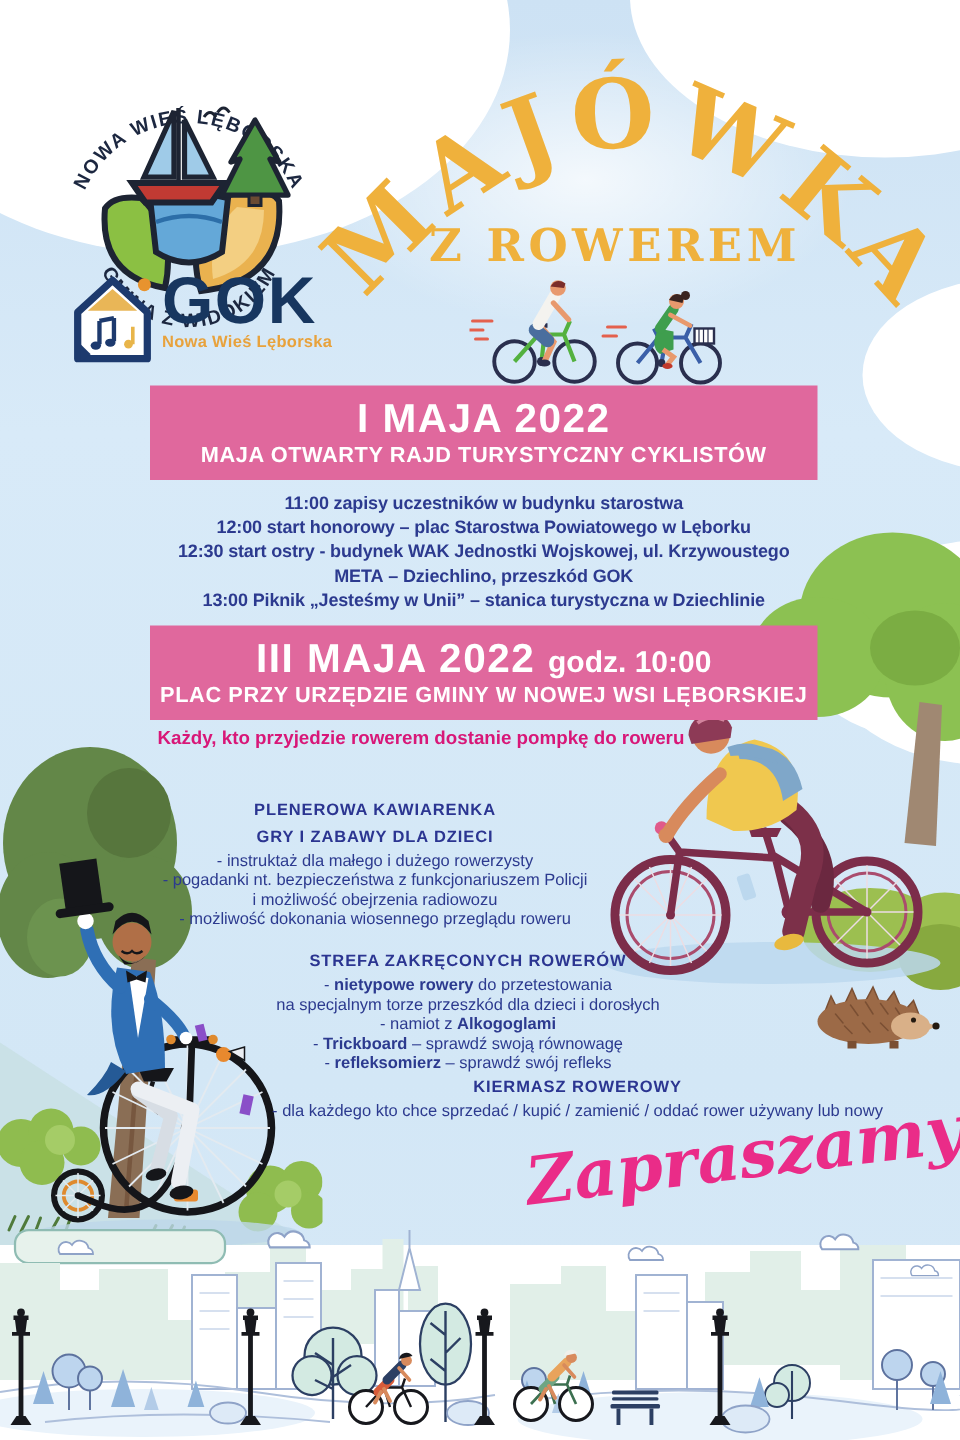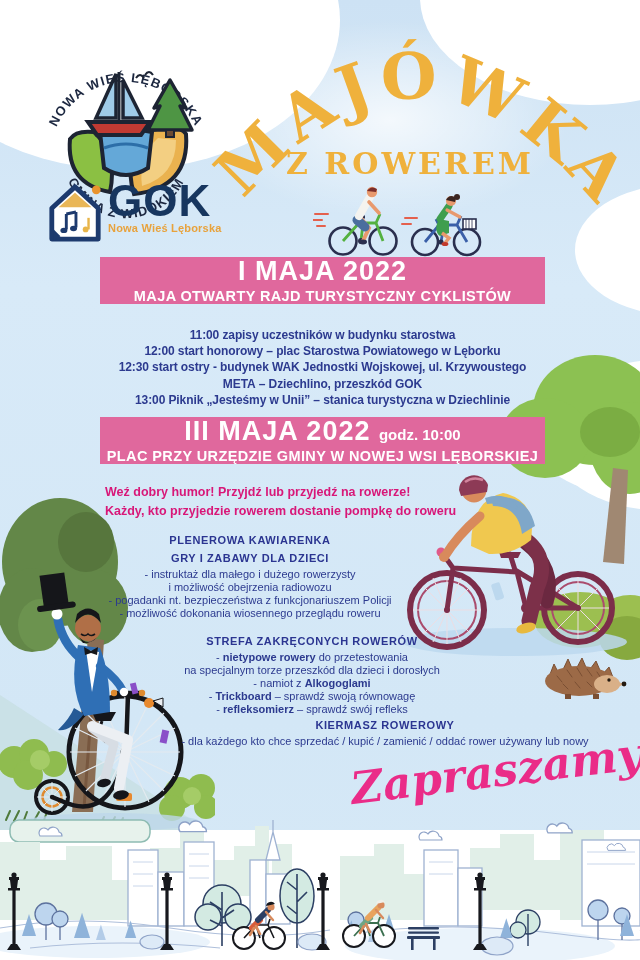--- a/index.html
+++ b/index.html
@@ -22,26 +22,26 @@
   .gok{position:absolute;left:46px;top:181px;z-index:3;display:flex;align-items:flex-start;gap:4px;}
   .gok-text{display:flex;flex-direction:column;}
   .gok-acr{font-size:44px;font-weight:900;color:#17365f;line-height:.92;letter-spacing:1px;}
   .gok-sub{font-size:11px;font-weight:bold;color:#e8a23c;margin-top:1px;letter-spacing:.2px;}
   
   .title-svg{position:absolute;left:205px;top:26px;z-index:3;}
   .maj-arc{font-family:"DejaVu Serif",serif;font-weight:bold;font-size:64px;fill:#efb13c;letter-spacing:7px;}
   .maj-sub{font-family:"DejaVu Serif",serif;font-weight:bold;font-size:30px;fill:#efb13c;letter-spacing:3px;}
   .hdr-cyc{position:absolute;left:313px;top:184px;z-index:3;}
   
-  .banner{position:absolute;left:100px;width:445px;height:47px;background:#e0689d;color:#fff;
+  .banner{position:absolute;left:100px;width:445px;height:63px;background:#e0689d;color:#fff;
     text-align:center;z-index:4;display:flex;flex-direction:column;justify-content:center;}
   .banner1{top:257px;}
   .banner2{top:417px;}
   .ban-l1{font-size:27px;font-weight:bold;letter-spacing:1px;line-height:1.05;}
-  .ban-suffix{font-size:15px;font-weight:bold;letter-spacing:0;}
+  .ban-suffix{font-size:20px;font-weight:bold;letter-spacing:0;}
   .ban-l2{font-size:14.5px;font-weight:bold;letter-spacing:.4px;margin-top:3px;}
   
   .schedule{position:absolute;left:95px;top:327px;width:455px;text-align:center;z-index:4;
     color:#2c3a8f;font-size:12px;font-weight:600;line-height:16.2px;letter-spacing:-.1px;}
   .schedule .b{font-weight:800;}
   
   .intro{position:absolute;left:105px;top:483px;z-index:4;color:#d81778;font-size:12.5px;font-weight:800;line-height:19px;}
   
   .sec{position:absolute;text-align:center;color:#2c3a8f;z-index:4;font-size:11px;font-weight:500;line-height:13px;}
   .sec .h{font-weight:700;font-size:11px;letter-spacing:.6px;color:#2b3591;}
@@ -196,34 +196,33 @@
 
   <div class="banner banner2">
     <div class="ban-l1">
       <span>III MAJA 2022</span>
       <span class="ban-suffix">godz. 10:00</span>
     </div>
     <div class="ban-l2">PLAC PRZY URZĘDZIE GMINY W NOWEJ WSI LĘBORSKIEJ</div>
   </div>
 
   <div class="intro">
-    <div>Weź dobry humor! Przyjdź lub przyjedź na rowerze!</div>
     <div>Każdy, kto przyjedzie rowerem dostanie pompkę do roweru</div>
   </div>
 
   <div class="sec sec-kaw">
     <div class="h">PLENEROWA KAWIARENKA</div>
   </div>
 
   <div class="sec sec-gry">
     <div class="h">GRY I ZABAWY DLA DZIECI</div>
     <div class="lines">
       <div>- instruktaż dla małego i dużego rowerzysty</div>
+      <div>- pogadanki nt. bezpieczeństwa z funkcjonariuszem Policji</div>
       <div>i możliwość obejrzenia radiowozu</div>
-      <div>- pogadanki nt. bezpieczeństwa z funkcjonariuszem Policji</div>
       <div>- możliwość dokonania wiosennego przeglądu roweru</div>
     </div>
   </div>
 
   <div class="sec sec-strefa">
     <div class="h">STREFA ZAKRĘCONYCH ROWERÓW</div>
     <div class="lines">
       <div><span>- </span><span class="b">nietypowe rowery</span><span> do przetestowania</span></div>
       <div><span>na specjalnym torze przeszkód dla dzieci i dorosłych</span><span class="b"></span><span></span></div>
       <div><span>- namiot z </span><span class="b">Alkogoglami</span><span></span></div>

